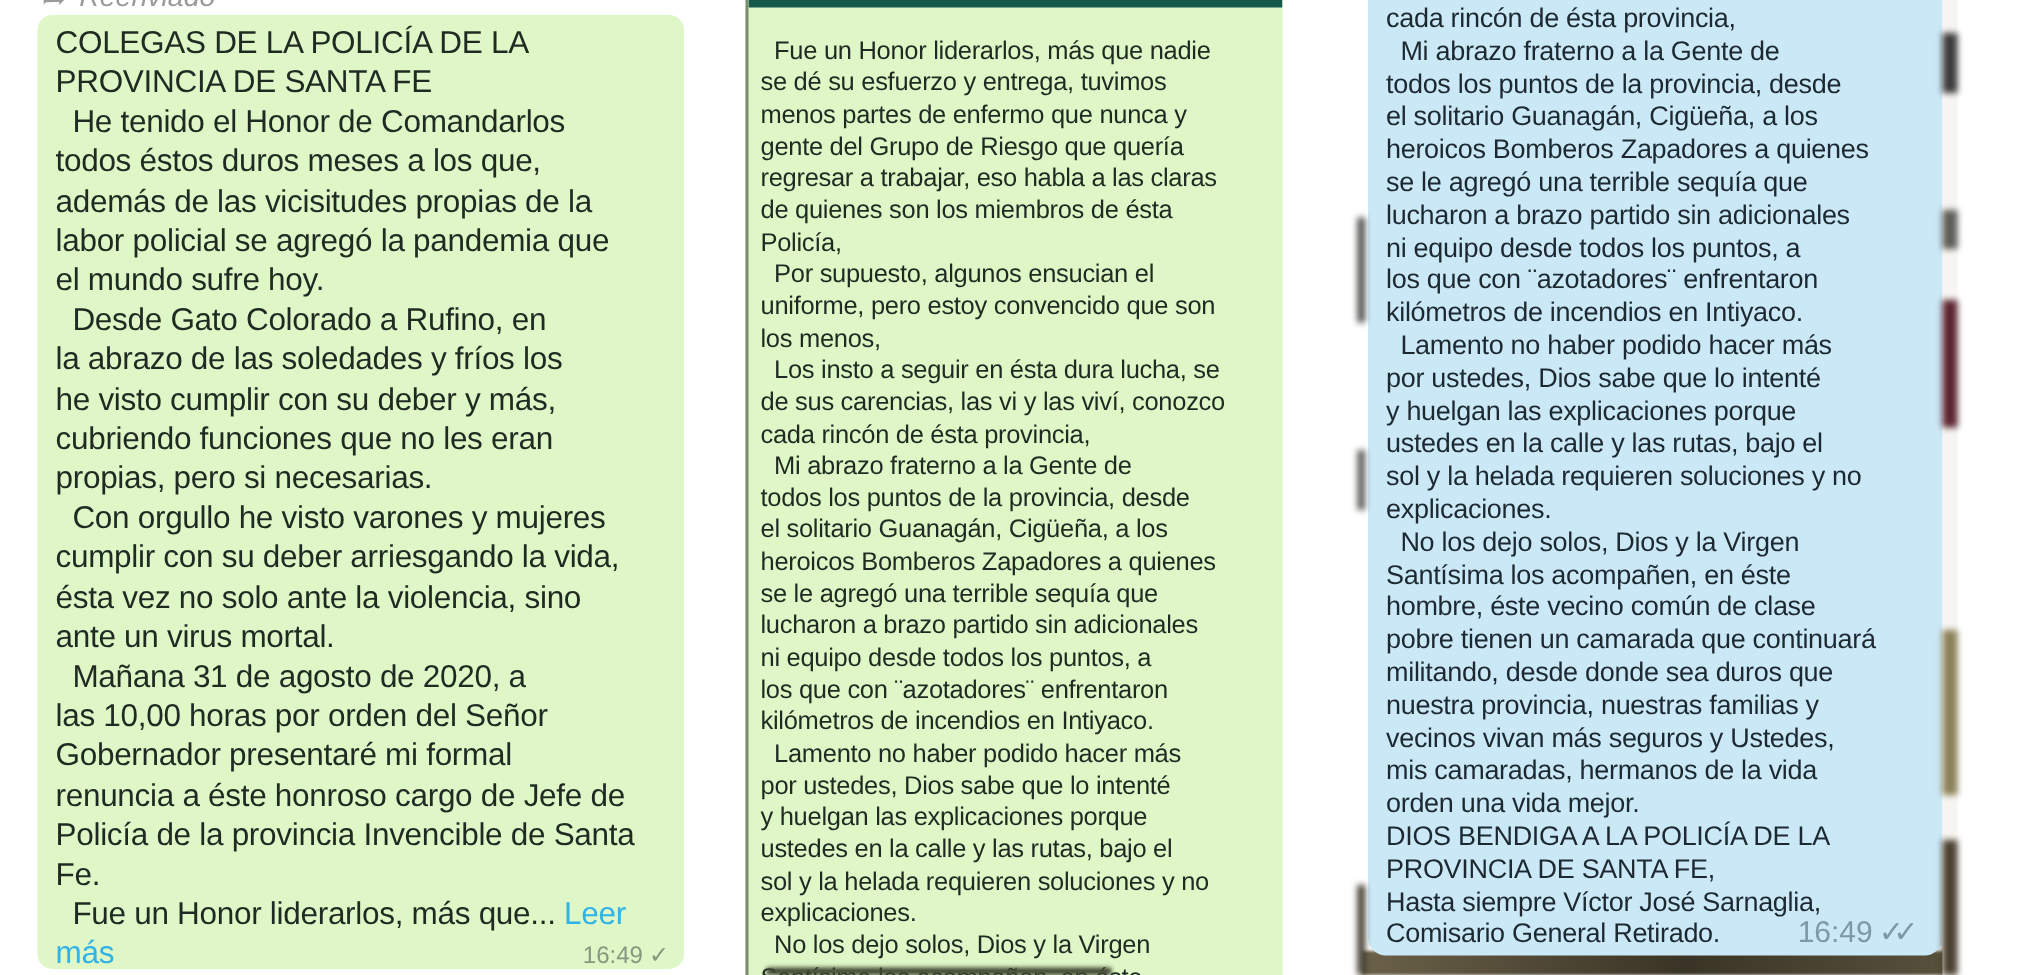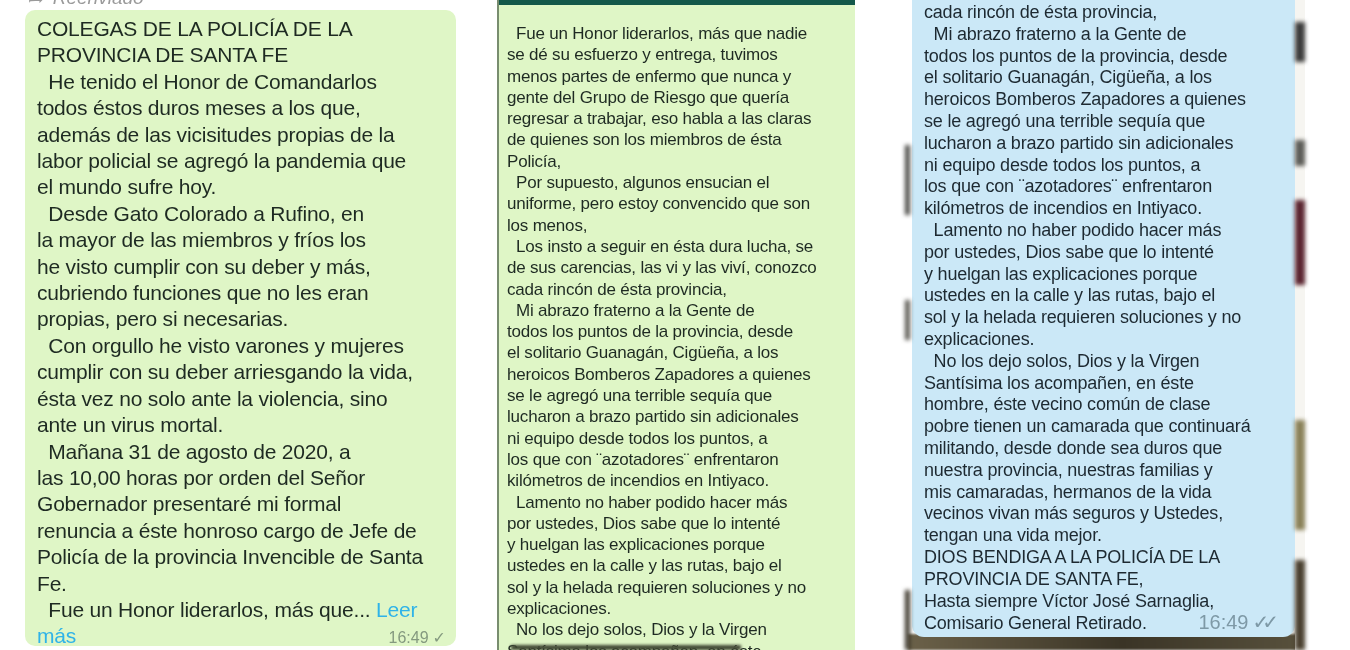--- a/index.html
+++ b/index.html
@@ -91,21 +91,21 @@
   <div class="bubble-left">
     <div>
         <div class="ln">COLEGAS DE LA POLICÍA DE LA</div>
         <div class="ln">PROVINCIA DE SANTA FE</div>
         <div class="ln">  He tenido el Honor de Comandarlos</div>
         <div class="ln">todos éstos duros meses a los que,</div>
         <div class="ln">además de las vicisitudes propias de la</div>
         <div class="ln">labor policial se agregó la pandemia que</div>
         <div class="ln">el mundo sufre hoy.</div>
         <div class="ln">  Desde Gato Colorado a Rufino, en</div>
-        <div class="ln">la mayor de las miembros y fríos los</div>
+        <div class="ln">la abrazo de las soledades y fríos los</div>
         <div class="ln">he visto cumplir con su deber y más,</div>
         <div class="ln">cubriendo funciones que no les eran</div>
         <div class="ln">propias, pero si necesarias.</div>
         <div class="ln">  Con orgullo he visto varones y mujeres</div>
         <div class="ln">cumplir con su deber arriesgando la vida,</div>
         <div class="ln">ésta vez no solo ante la violencia, sino</div>
         <div class="ln">ante un virus mortal.</div>
         <div class="ln">  Mañana 31 de agosto de 2020, a</div>
         <div class="ln">las 10,00 horas por orden del Señor</div>
         <div class="ln">Gobernador presentaré mi formal</div>
@@ -176,23 +176,23 @@
           <div class="ln">y huelgan las explicaciones porque</div>
           <div class="ln">ustedes en la calle y las rutas, bajo el</div>
           <div class="ln">sol y la helada requieren soluciones y no</div>
           <div class="ln">explicaciones.</div>
           <div class="ln">  No los dejo solos, Dios y la Virgen</div>
           <div class="ln">Santísima los acompañen, en éste</div>
           <div class="ln">hombre, éste vecino común de clase</div>
           <div class="ln">pobre tienen un camarada que continuará</div>
           <div class="ln">militando, desde donde sea duros que</div>
           <div class="ln">nuestra provincia, nuestras familias y</div>
+          <div class="ln">vecinos vivan más seguros y Ustedes,</div>
           <div class="ln">mis camaradas, hermanos de la vida</div>
-          <div class="ln">vecinos vivan más seguros y Ustedes,</div>
-          <div class="ln">tengan una vida mejor.</div>
+          <div class="ln">orden una vida mejor.</div>
           <div class="ln">DIOS BENDIGA A LA POLICÍA DE LA</div>
           <div class="ln">PROVINCIA DE SANTA FE,</div>
           <div class="ln">Hasta siempre Víctor José Sarnaglia,</div>
         </div>
       <div class="row">
         <span>Comisario General Retirado.</span>
         <span class="meta-blue"><span>16:49</span><span class="dblcheck">✓✓</span></span>
       </div>
     </div>
   </div>

